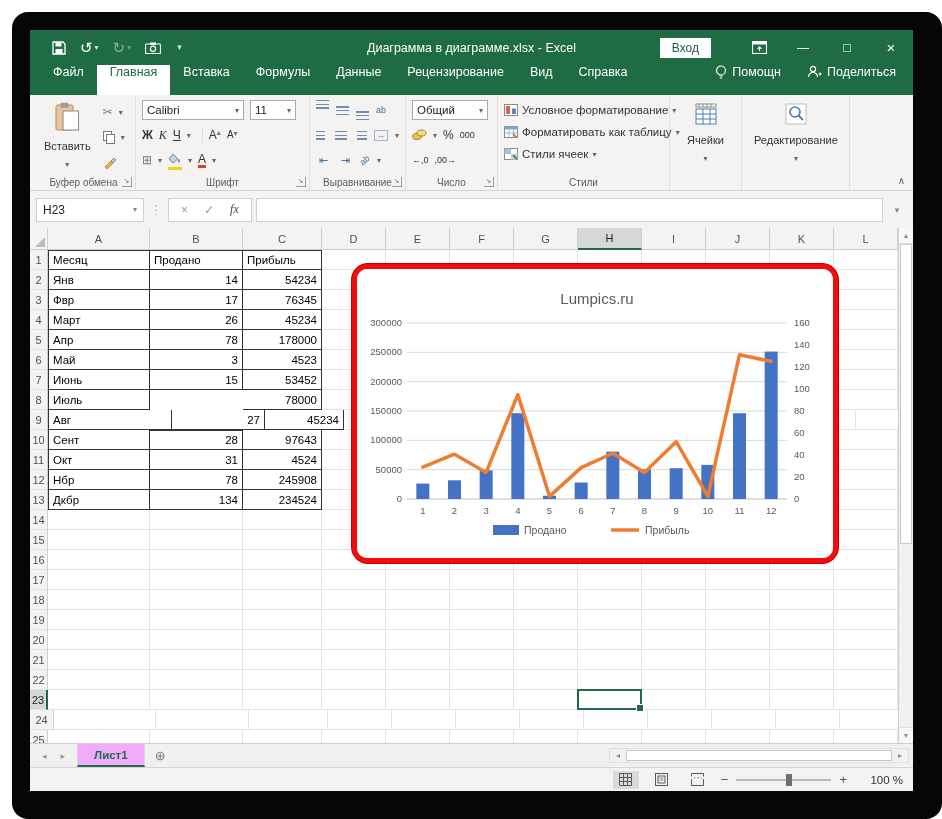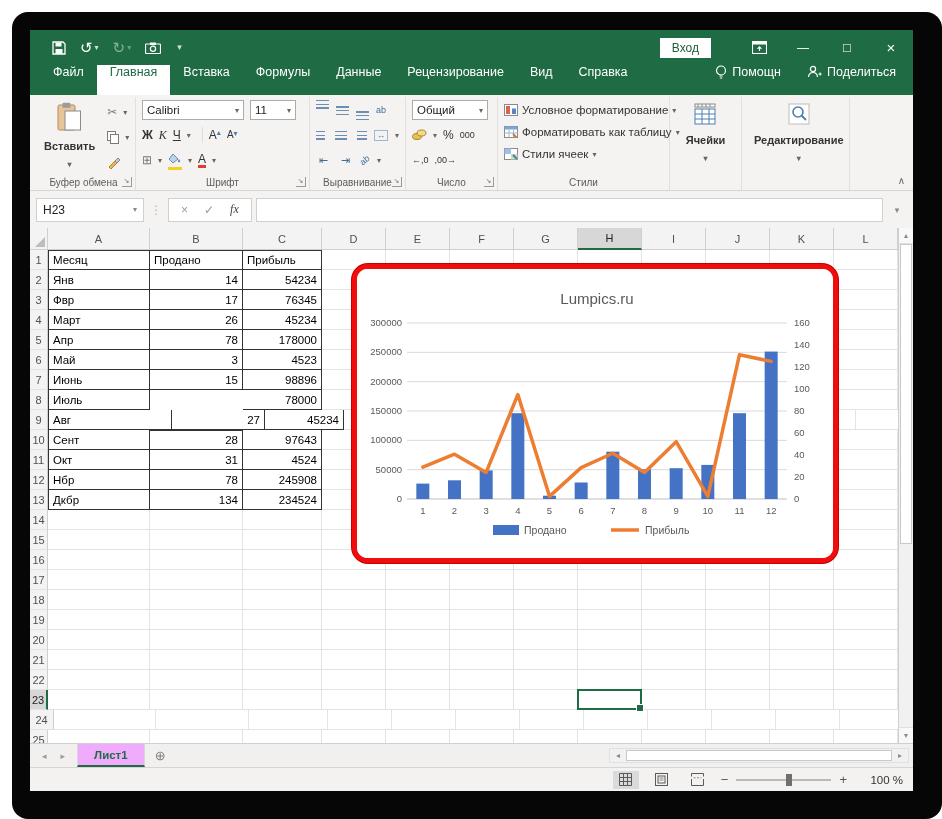--- a/index.html
+++ b/index.html
@@ -26,21 +26,21 @@
   
   .tabrow{height:30px;background:var(--green);display:flex;align-items:stretch;padding:0 4px 0 10px;flex:0 0 auto;}
   .tabrow .tab{display:flex;gap:5px;padding:0 13px;font-size:12.5px;color:#fff;white-space:nowrap;}
   .tabrow .tab.active{background:#fff;color:#1e6b44;}
   .tabspacer{flex:1;}
   
   .ribbon{height:96px;background:var(--ribbon-bg);border-bottom:1px solid var(--line);display:flex;padding:2px 2px 0 2px;flex:0 0 auto;position:relative;}
   .rgroup{position:relative;border-right:1px solid #E2E0DE;padding:3px 6px 18px 6px;display:flex;gap:6px;}
   .glabel{position:absolute;bottom:2px;left:0;right:0;text-align:center;font-size:10px;color:#5c5c5c;white-space:nowrap;}
   .launch{position:absolute;bottom:3px;right:3px;width:10px;height:10px;border:1px solid #9a9a9a;border-top:none;border-left:none;color:#6a6a6a;font-size:7px;line-height:8px;text-align:center;}
-  .bigbtn{display:flex;flex-direction:column;align-items:center;justify-content:flex-start;font-size:11px;color:#333;gap:8px;padding:2px 6px;font-weight:bold;}
+  .bigbtn{display:flex;flex-direction:column;align-items:center;justify-content:flex-start;font-size:11px;color:#333;gap:8px;padding:2px 6px;}
   .bigbtn .car{font-size:8px;color:#666;}
   .rcol{display:flex;flex-direction:column;justify-content:flex-start;gap:5px;}
   .rrow{display:flex;align-items:center;gap:6px;height:20px;}
   .sel{background:#fff;border:1px solid #ABABAB;display:flex;align-items:center;font-size:11.5px;color:#222;padding:0 4px;height:20px;}
   .sel .car{margin-left:auto;font-size:8px;color:#666;padding-left:6px;}
   .gl{font-size:12px;color:#333;line-height:1;}
   .car8{font-size:8px;color:#666;}
   .fbold{font-weight:bold;}
   .fital{font-style:italic;font-family:"Liberation Serif",serif;}
   .fund{text-decoration:underline;}
@@ -136,20 +136,21 @@
           <svg width="16" height="12" viewBox="0 0 16 12">
               <rect x="0.5" y="2" width="15" height="9.5" rx="1" fill="none" stroke="#fff" stroke-width="1.2"></rect>
               <rect x="5" y="0.5" width="6" height="2.5" fill="#fff"></rect>
               <circle cx="8" cy="6.7" r="2.6" fill="none" stroke="#fff" stroke-width="1.2"></circle>
             </svg>
         </span>
         <span class="qbtn">
             <span class="mini" style="font-size:9px">▾</span>
           </span>
       </div>
+      <span class="wtitle">Диаграмма в диаграмме.xlsx  -  Excel</span>
       <div class="tright">
         <span class="signin">Вход</span>
         <span class="wc">
           <svg width="15" height="13" viewBox="0 0 15 13">
               <rect x="0.5" y="0.5" width="14" height="12" fill="none" stroke="#fff" stroke-width="1.1"></rect>
               <rect x="0.5" y="0.5" width="14" height="3" fill="#fff"></rect>
               <path d="M7.5 10V6 M5.5 7.8l2-2 2 2" stroke="#fff" stroke-width="1.1" fill="none"></path>
             </svg>
         </span>
         <span class="wc">—</span>
@@ -515,21 +516,21 @@
             <span class="gc" style="width: 64px;"></span>
             <span class="gc" style="width: 64px;"></span>
             <span class="gc" style="width: 64px;"></span>
             <span class="gc" style="width: 64px;"></span>
             <span class="gc" style="width: 64px;"></span>
           </div>
           <div class="grow">
             <span class="gn" style="width: 18px;">7</span>
             <span class="gc bx bl" style="width: 102px;">Июнь</span>
             <span class="gc bx num" style="width: 93px;">15</span>
-            <span class="gc bx num" style="width: 79px;">98896</span>
+            <span class="gc bx num" style="width: 79px;">53452</span>
             <span class="gc" style="width: 64px;"></span>
             <span class="gc" style="width: 64px;"></span>
             <span class="gc" style="width: 64px;"></span>
             <span class="gc" style="width: 64px;"></span>
             <span class="gc" style="width: 64px;"></span>
             <span class="gc" style="width: 64px;"></span>
             <span class="gc" style="width: 64px;"></span>
             <span class="gc" style="width: 64px;"></span>
             <span class="gc" style="width: 64px;"></span>
           </div>

